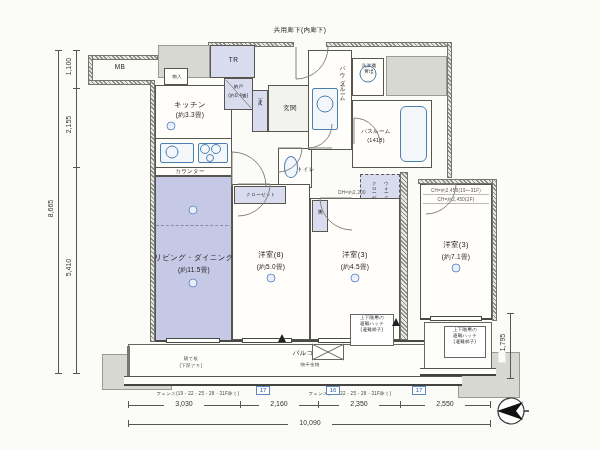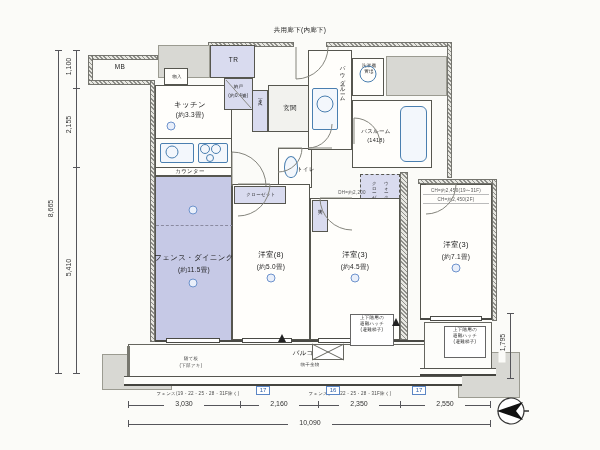--- a/index.html
+++ b/index.html
@@ -65,21 +65,21 @@
   </div>
 
   <div class="abs" style="left:155px;top:138px;width:77px;height:30px;border:1px solid #56564f;background:#fdfdfa"></div>
   <div class="abs fix" style="left:160px;top:143px;width:34px;height:20px"></div>
   <div class="abs fix" style="left:198px;top:143px;width:30px;height:20px"></div>
   <div class="abs lbl t5" style="left:150px;top:168px;width:80px">カウンター</div>
 
   <div class="abs room lav" style="left:155px;top:176px;width:77px;height:166px">
     <div class="abs dashh" style="left:0;top:48px;width:77px;height:0"></div>
   </div>
-  <div class="abs lbl t7" style="left:140px;top:253px;width:108px">フェンス・ダイニング</div>
+  <div class="abs lbl t7" style="left:140px;top:253px;width:108px">リビング・ダイニング</div>
   <div class="abs lbl t6" style="left:140px;top:266px;width:108px">(約11.5畳)</div>
 
   <div class="abs room lavlt" style="left:224px;top:78px;width:29px;height:32px"></div>
   <div class="abs lbl t4" style="left:222px;top:84px;width:33px">納戸</div>
   <div class="abs lbl t4" style="left:220px;top:93px;width:37px">(約0.4畳)</div>
 
   <div class="abs room lavlt" style="left:252px;top:90px;width:16px;height:42px">
     <div class="abs lbl t4 v" style="left:4px;top:4px">下足入</div>
   </div>
 

